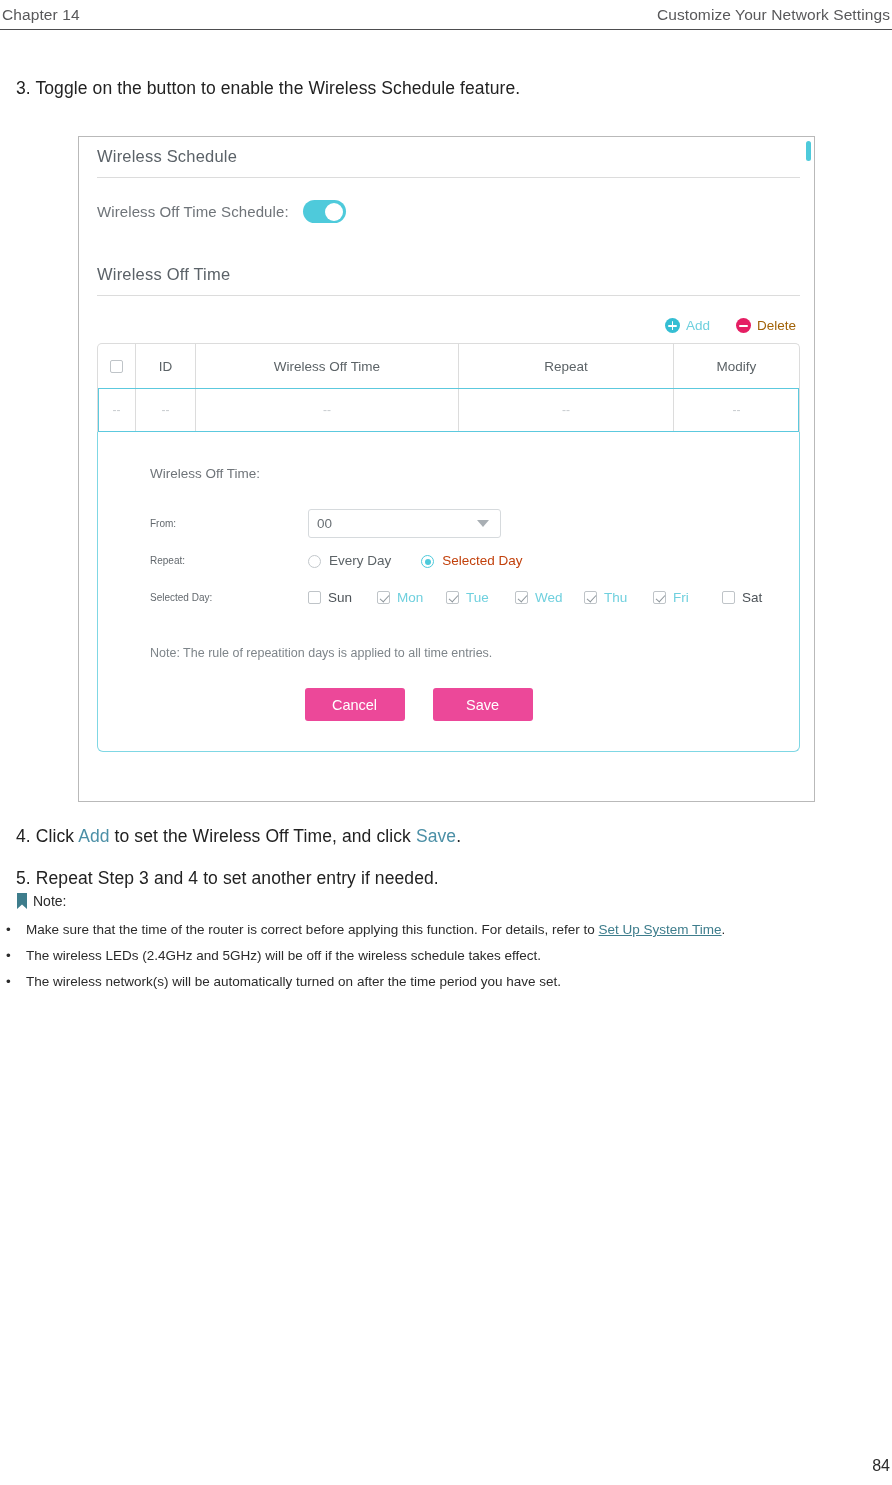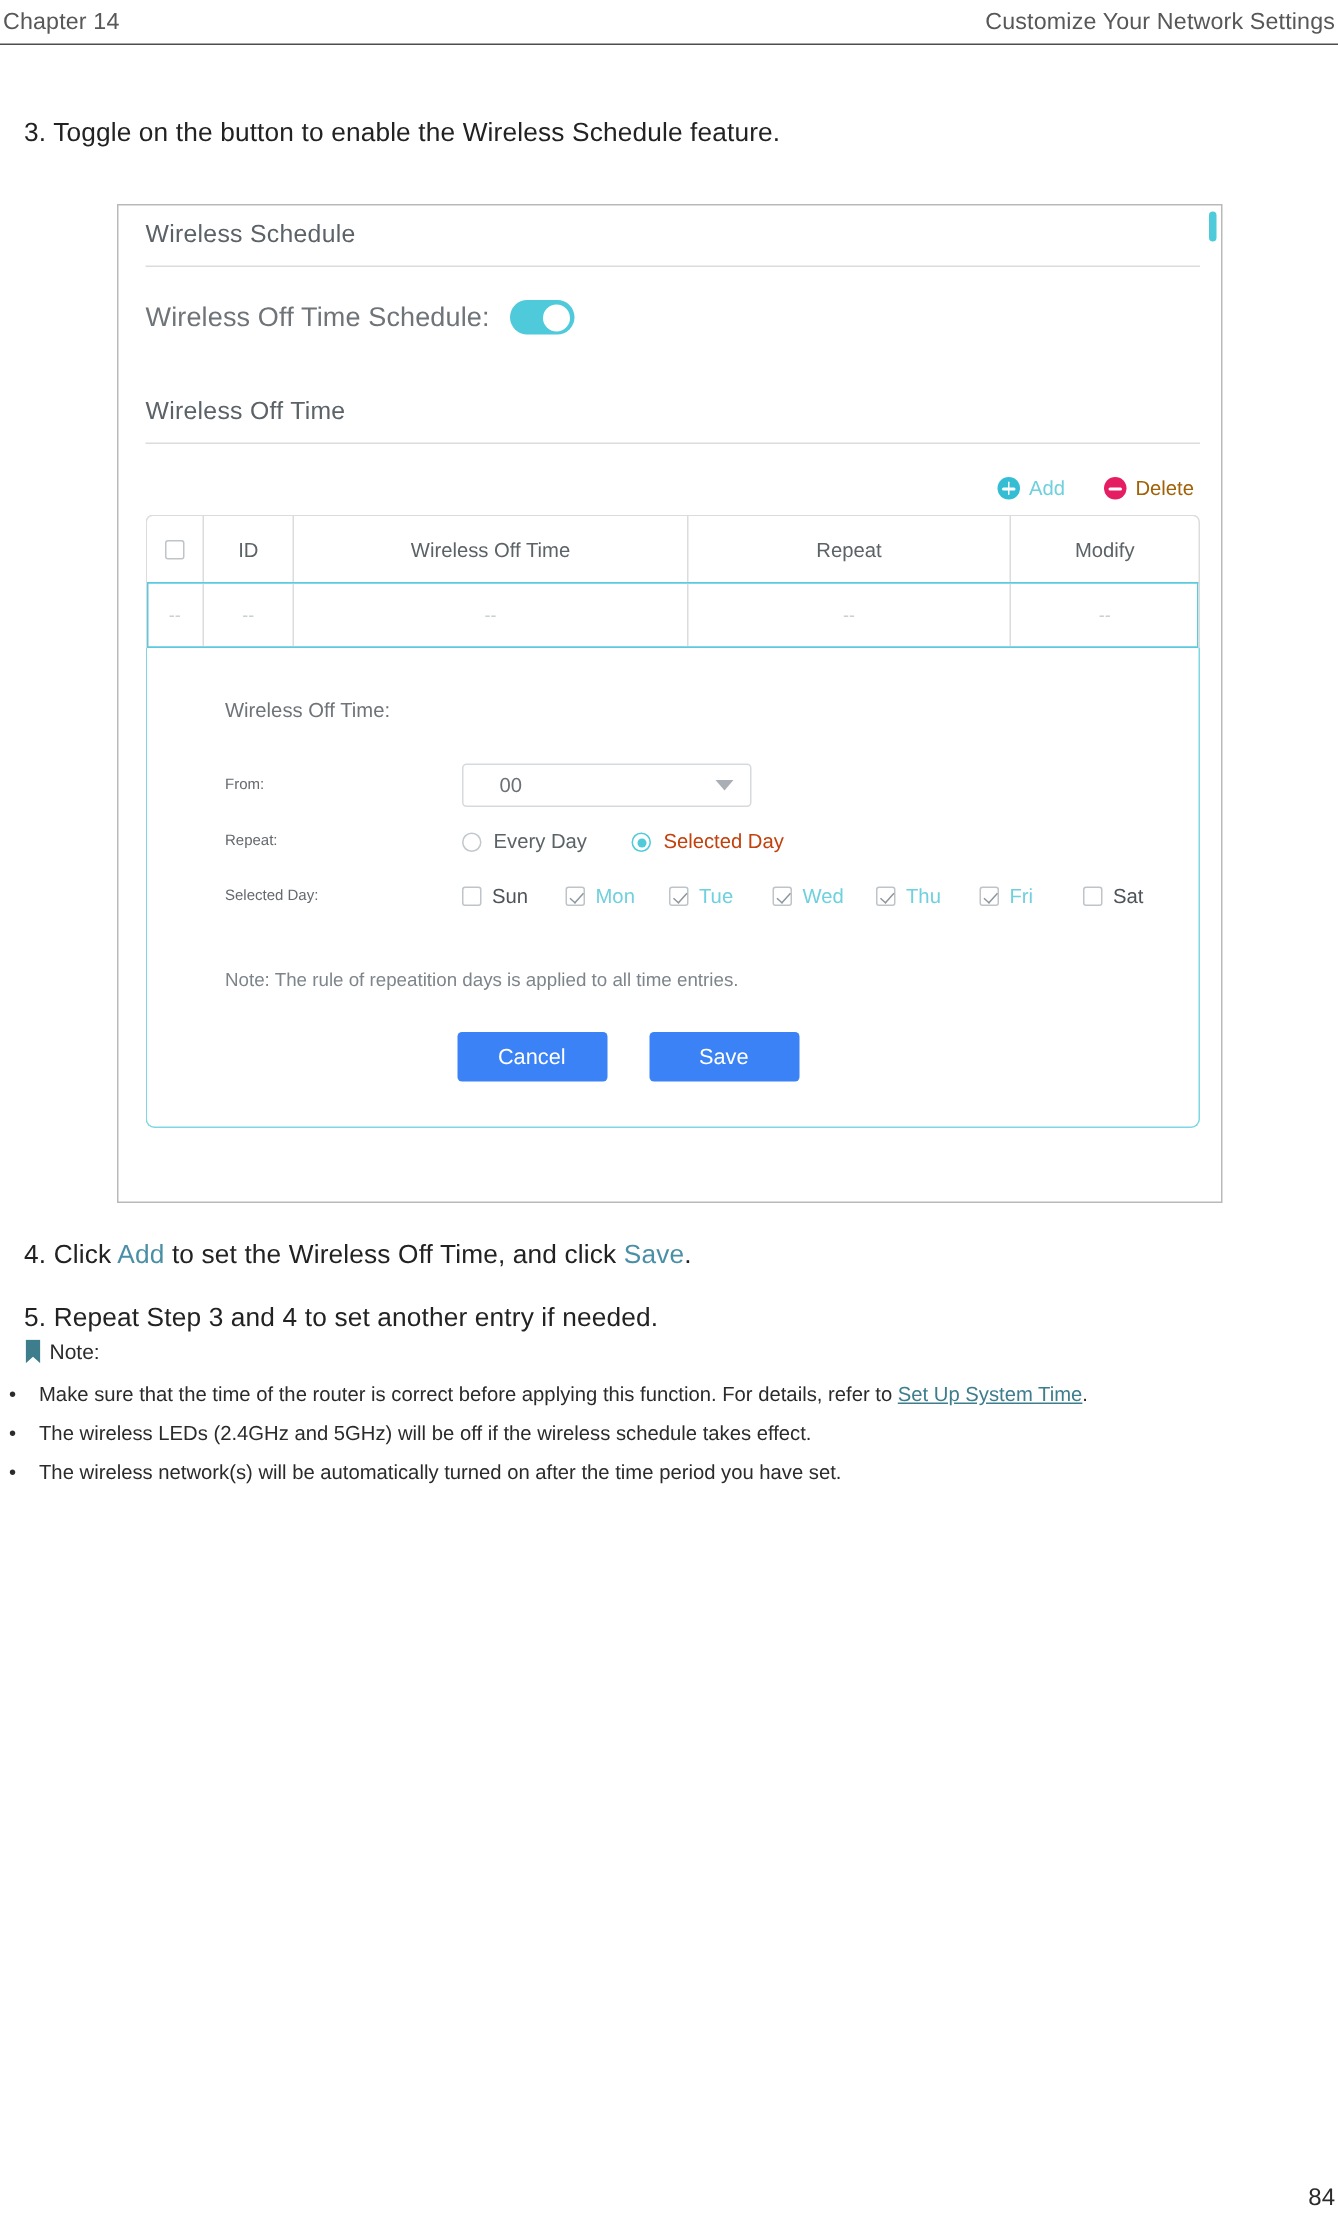--- a/index.html
+++ b/index.html
@@ -80,21 +80,21 @@
     height: 1px;
     background: #dcdcdc;
   }
 
   .row-toggle {
     display: flex;
     align-items: center;
     gap: 14px;
   }
   .field-label {
-    font-size: 18px;
+    font-size: 15px;
     color: #6f7479;
     letter-spacing: .1px;
   }
   .toggle {
     width: 43px;
     height: 23px;
     border-radius: 12px;
     background: #4ecadb;
     position: relative;
     flex: none;
@@ -229,21 +229,21 @@
     color: #63696e;
   }
   .select {
     width: 193px;
     height: 29px;
     border: 1px solid #d6dadd;
     border-radius: 3px;
     background: #fff;
     display: flex;
     align-items: center;
-    padding: 0 24px;
+    padding: 0 8px;
     font-size: 13.5px;
     color: #6a7075;
     position: relative;
   }
   .caret {
     position: absolute;
     right: 11px;
     width: 0; height: 0;
     border-left: 6px solid transparent;
     border-right: 6px solid transparent;
@@ -291,21 +291,21 @@
     display: flex;
     justify-content: center;
     gap: 28px;
     margin-top: 28px;
     padding-right: 60px;
   }
   .btn {
     width: 100px;
     height: 33px;
     border-radius: 3px;
-    background: #3b82f6;
+    background: #ec4899;
     color: #ffffff;
     font-size: 14.5px;
     display: flex;
     align-items: center;
     justify-content: center;
   }
 
   
   .note-head {
     position: absolute;

